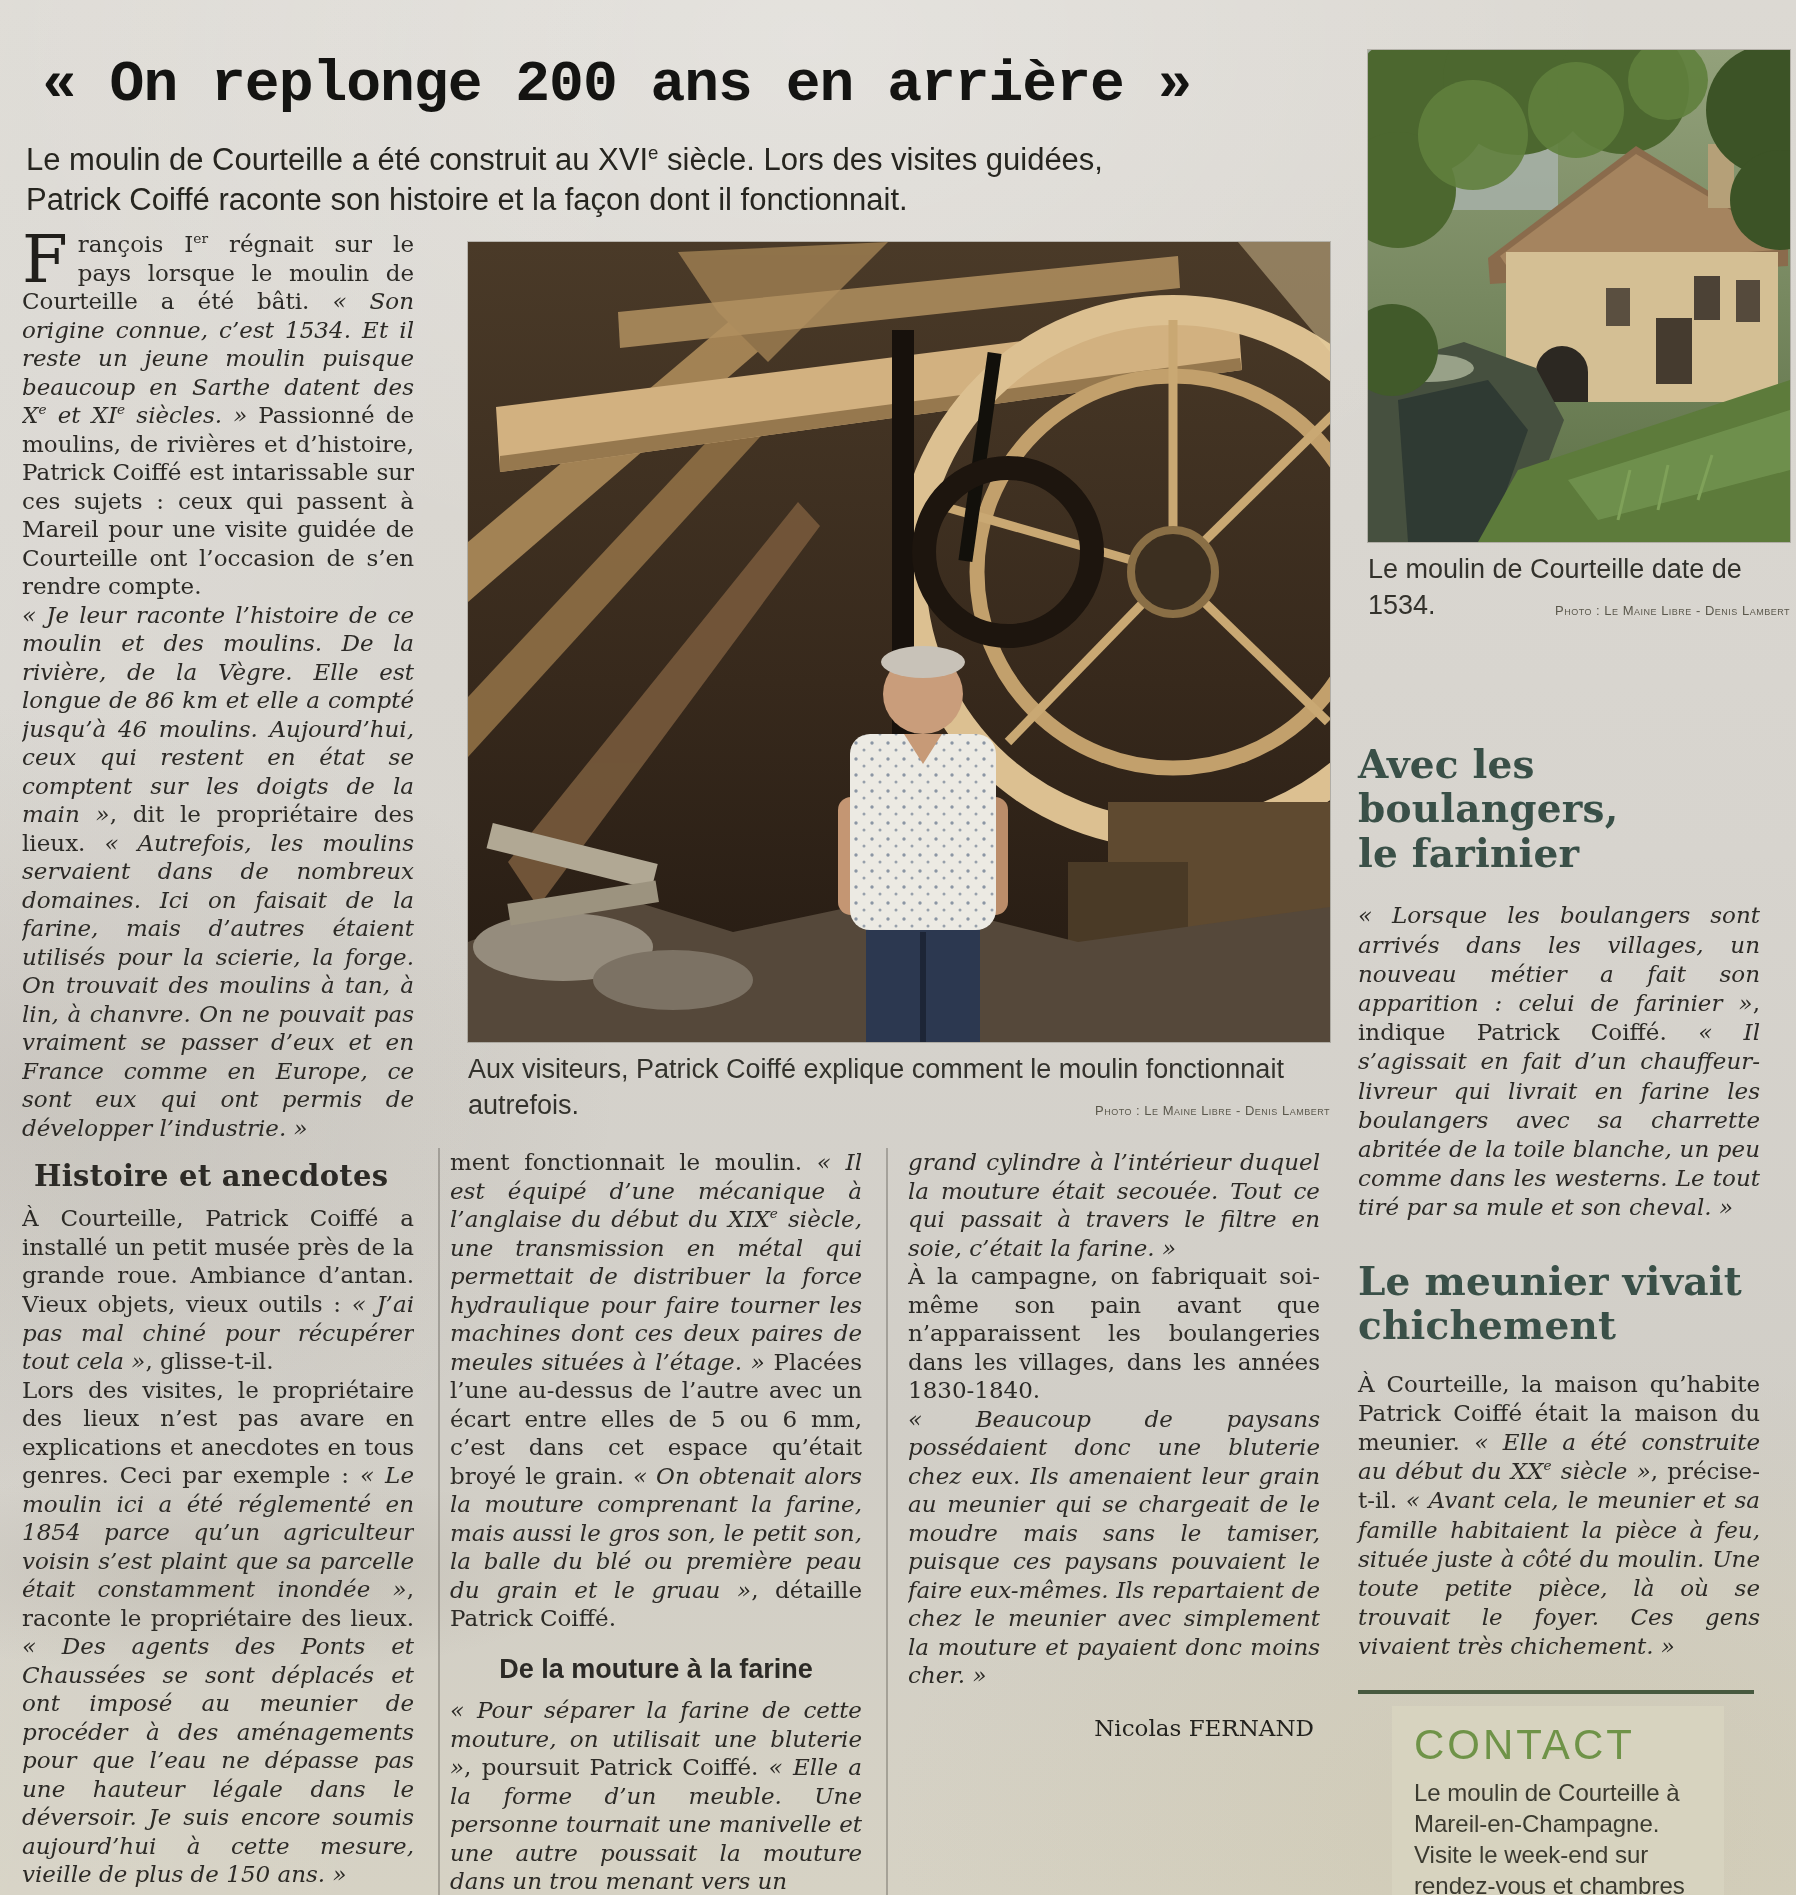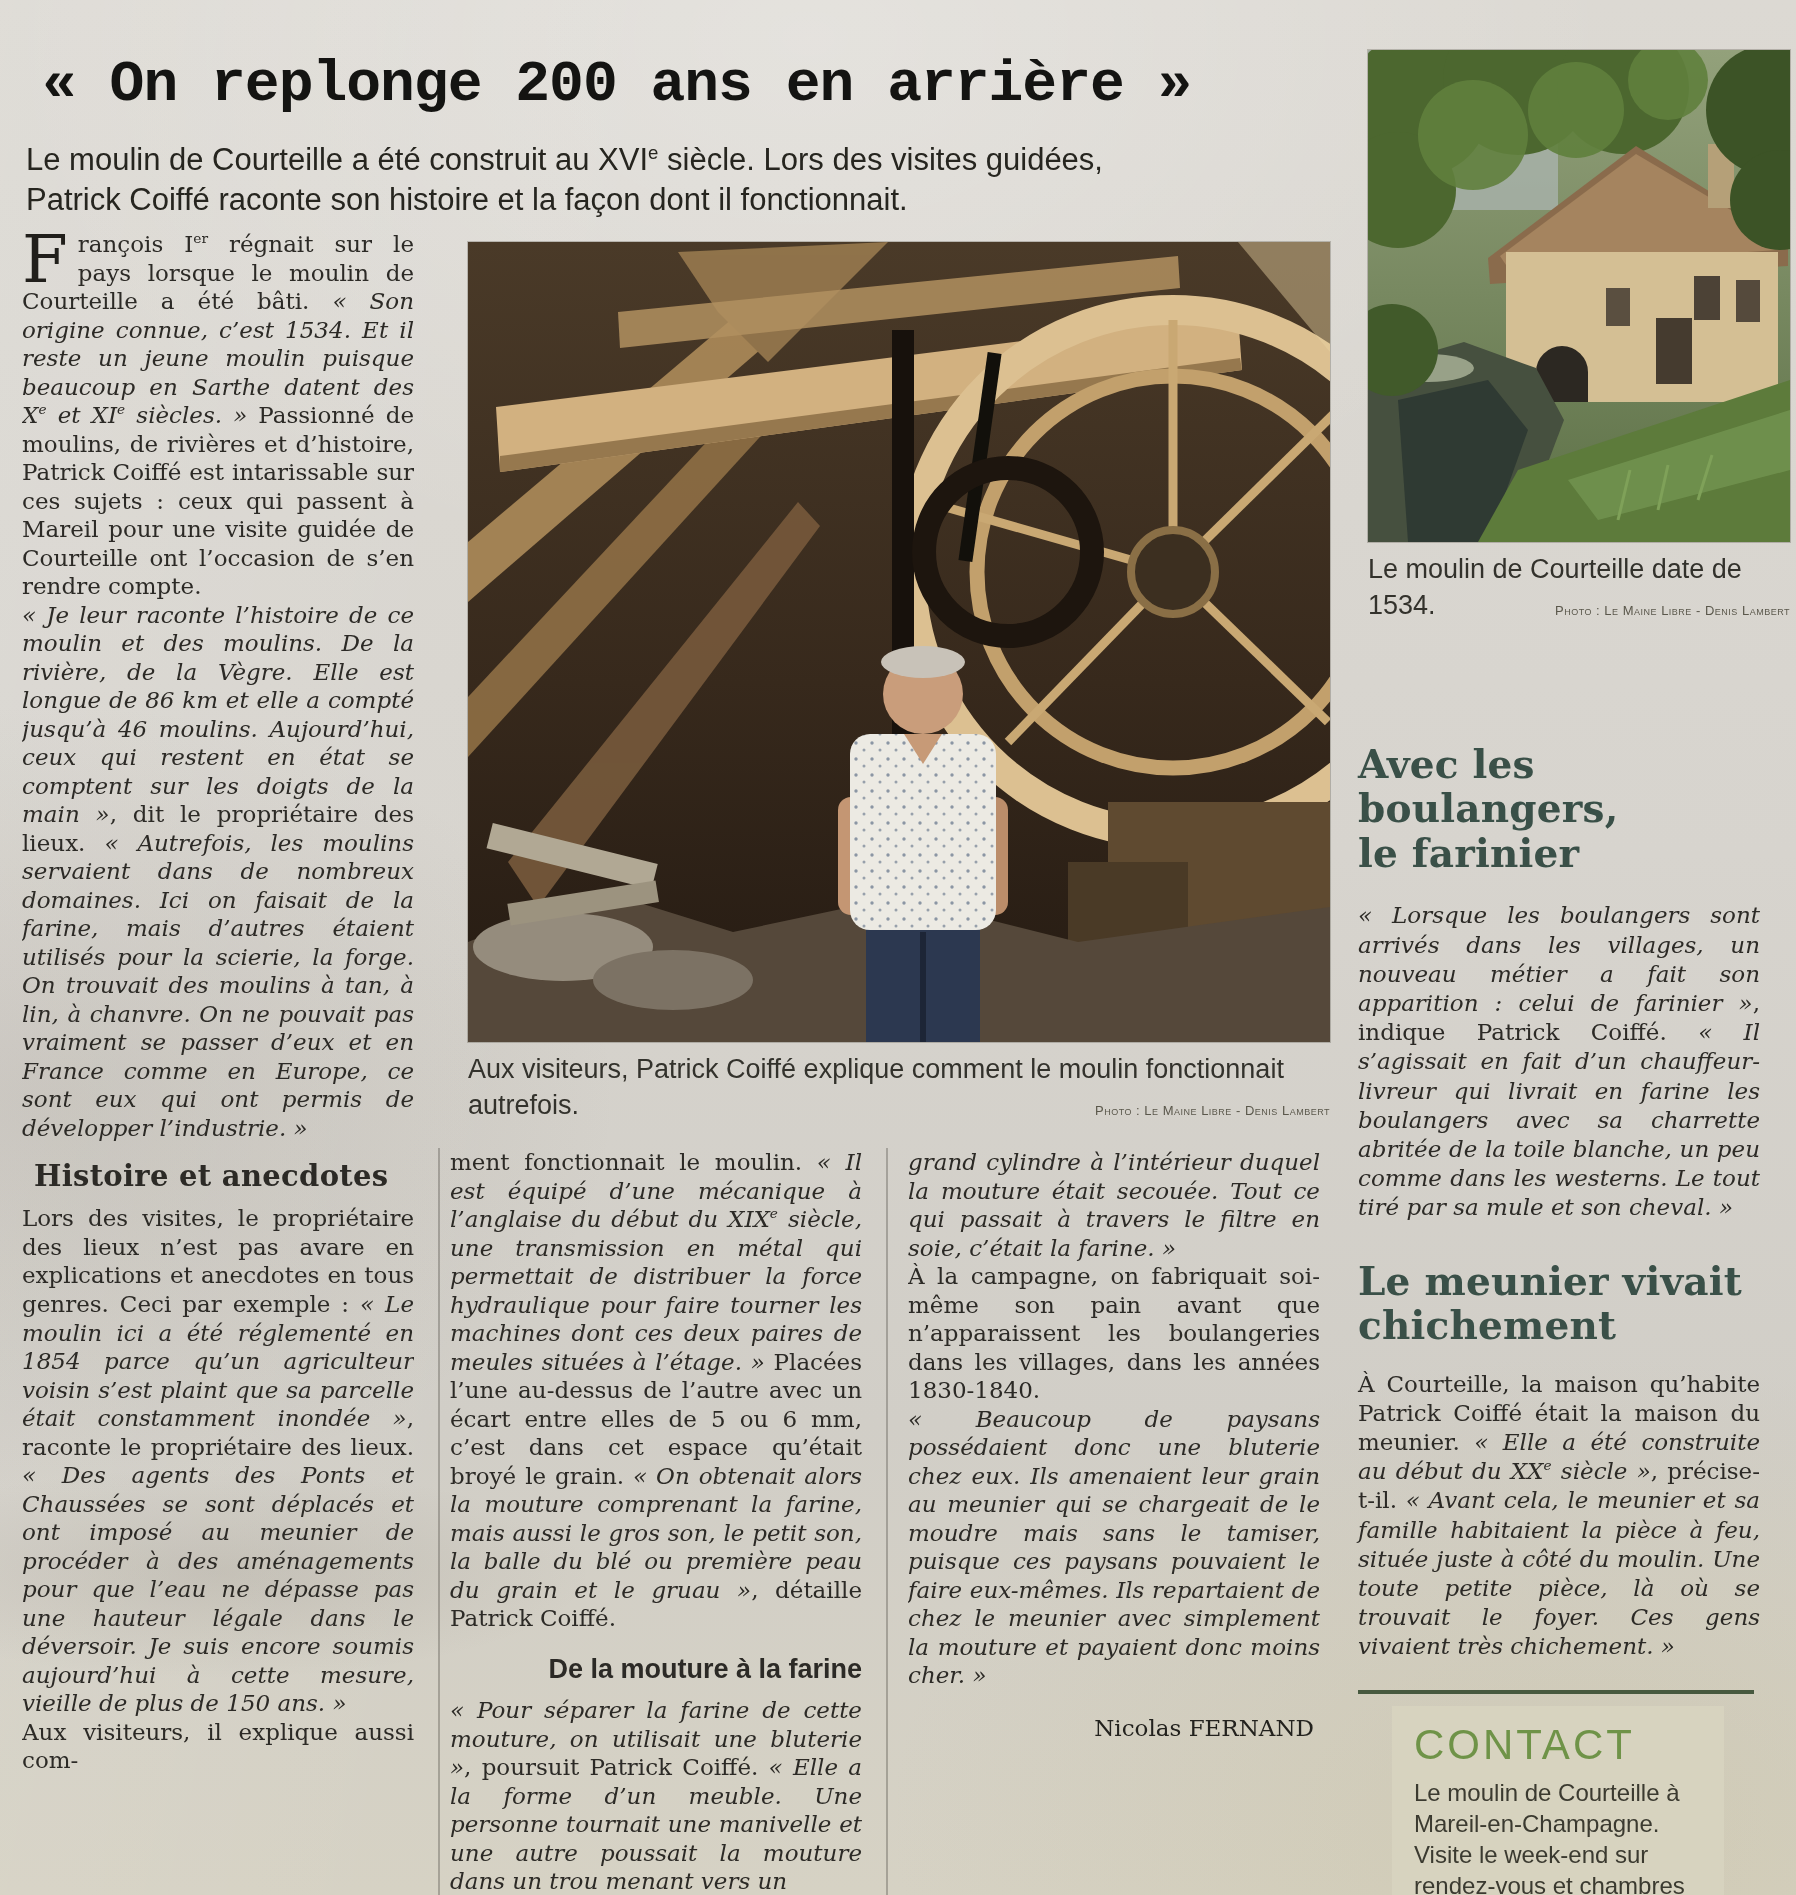--- a/index.html
+++ b/index.html
@@ -21,21 +21,21 @@
   .subtitle{position:absolute;left:26px;top:140px;width:1120px;margin:0;
     font-family:"Liberation Sans",sans-serif;font-size:31px;line-height:1.28;color:#26251f;}
   .col{position:absolute;text-align:justify;font-size:23px;line-height:1.24;}
   .col p{margin:0;}
   .col1{left:22px;top:230px;width:392px;height:1662px;overflow:hidden;}
   .col2{left:450px;top:1148px;width:412px;height:747px;overflow:hidden;}
   .col3{left:908px;top:1148px;width:412px;height:747px;overflow:hidden;}
   .serif-h{font-family:"DejaVu Serif",serif;font-weight:bold;font-size:29px;
     margin:16px 0 10px 12px !important;text-align:left;letter-spacing:.3px;}
   .sans-h{font-family:"Liberation Sans",sans-serif;font-weight:bold;font-size:27px;
-    margin:20px 0 10px 0 !important;text-align:right;}
+    margin:20px 0 10px 0 !important;text-align:center;}
   .dropcap{float:left;font-size:66px;line-height:50px;padding:5px 10px 0 0;color:#211f1b;}
   .it{font-style:italic;}
   sup{font-size:.6em;line-height:0;vertical-align:super;}
   figure{margin:10px;position:absolute;}
   .main-photo{left:458px;top:232px;width:862px;}
   .side-photo{left:1358px;top:40px;width:422px;}
   .photo-frame{display:block;box-shadow:0 0 0 1px rgba(60,55,45,.25);}
   .caption{position:relative;font-family:"Liberation Sans",sans-serif;font-size:27px;
     line-height:1.32;color:#33322c;margin-top:10px;text-align:left;}
   .credit{position:absolute;right:0;bottom:4px;font-family:"Liberation Sans",sans-serif;
@@ -118,20 +118,21 @@
     <figcaption class="caption">
       <span>Le moulin de Courteille date de 1534.</span>
       <span class="credit">Photo : Le Maine Libre - Denis Lambert</span>
     </figcaption>
   </figure>
 
   <div class="col col1">
     <p><span class="dropcap">F</span><span><span>rançois I</span><sup>er</sup><span> régnait sur le pays lorsque le moulin de Courteille a été bâti. </span><span class="it">« Son origine connue, c’est 1534. Et il reste un jeune moulin puisque beaucoup en Sarthe datent des X</span><sup class="it">e</sup><span class="it"> et XI</span><sup class="it">e</sup><span class="it"> siècles. »</span><span> Passionné de moulins, de rivières et d’histoire, Patrick Coiffé est intarissable sur ces sujets : ceux qui passent à Mareil pour une visite guidée de Courteille ont l’occasion de s’en rendre compte.</span></span></p>
     <p><span class="it">« Je leur raconte l’histoire de ce moulin et des moulins. De la rivière, de la Vègre. Elle est longue de 86 km et elle a compté jusqu’à 46 moulins. Aujourd’hui, ceux qui restent en état se comptent sur les doigts de la main »</span><span>, dit le propriétaire des lieux. </span><span class="it">« Autrefois, les moulins servaient dans de nombreux domaines. Ici on faisait de la farine, mais d’autres étaient utilisés pour la scierie, la forge. On trouvait des moulins à tan, à lin, à chanvre. On ne pouvait pas vraiment se passer d’eux et en France comme en Europe, ce sont eux qui ont permis de développer l’industrie. »</span></p>
     <p class="serif-h">Histoire et anecdotes</p>
+    <p><span>À Courteille, Patrick Coiffé a installé un petit musée près de la grande roue. Ambiance d’antan. Vieux objets, vieux outils : </span><span class="it">« J’ai pas mal chiné pour récupérer tout cela »</span><span>, glisse-t-il.</span></p>
     <p><span>Lors des visites, le propriétaire des lieux n’est pas avare en explications et anecdotes en tous genres. Ceci par exemple : </span><span class="it">« Le moulin ici a été réglementé en 1854 parce qu’un agriculteur voisin s’est plaint que sa parcelle était constamment inondée »</span><span>, raconte le propriétaire des lieux. </span><span class="it">« Des agents des Ponts et Chaussées se sont déplacés et ont imposé au meunier de procéder à des aménagements pour que l’eau ne dépasse pas une hauteur légale dans le déversoir. Je suis encore soumis aujourd’hui à cette mesure, vieille de plus de 150 ans. »</span></p>
     <p><span>Aux visiteurs, il explique aussi com-</span></p>
   </div>
 
   <figure class="main-photo">
     <svg class="photo-frame" width="862" height="800" viewBox="0 0 862 800">
       <defs>
         <linearGradient id="mg" x1="0" y1="0" x2="0" y2="1">
           <stop offset="0" stop-color="#4a3a28"></stop>
             <stop offset="0.55" stop-color="#37291c"></stop>

